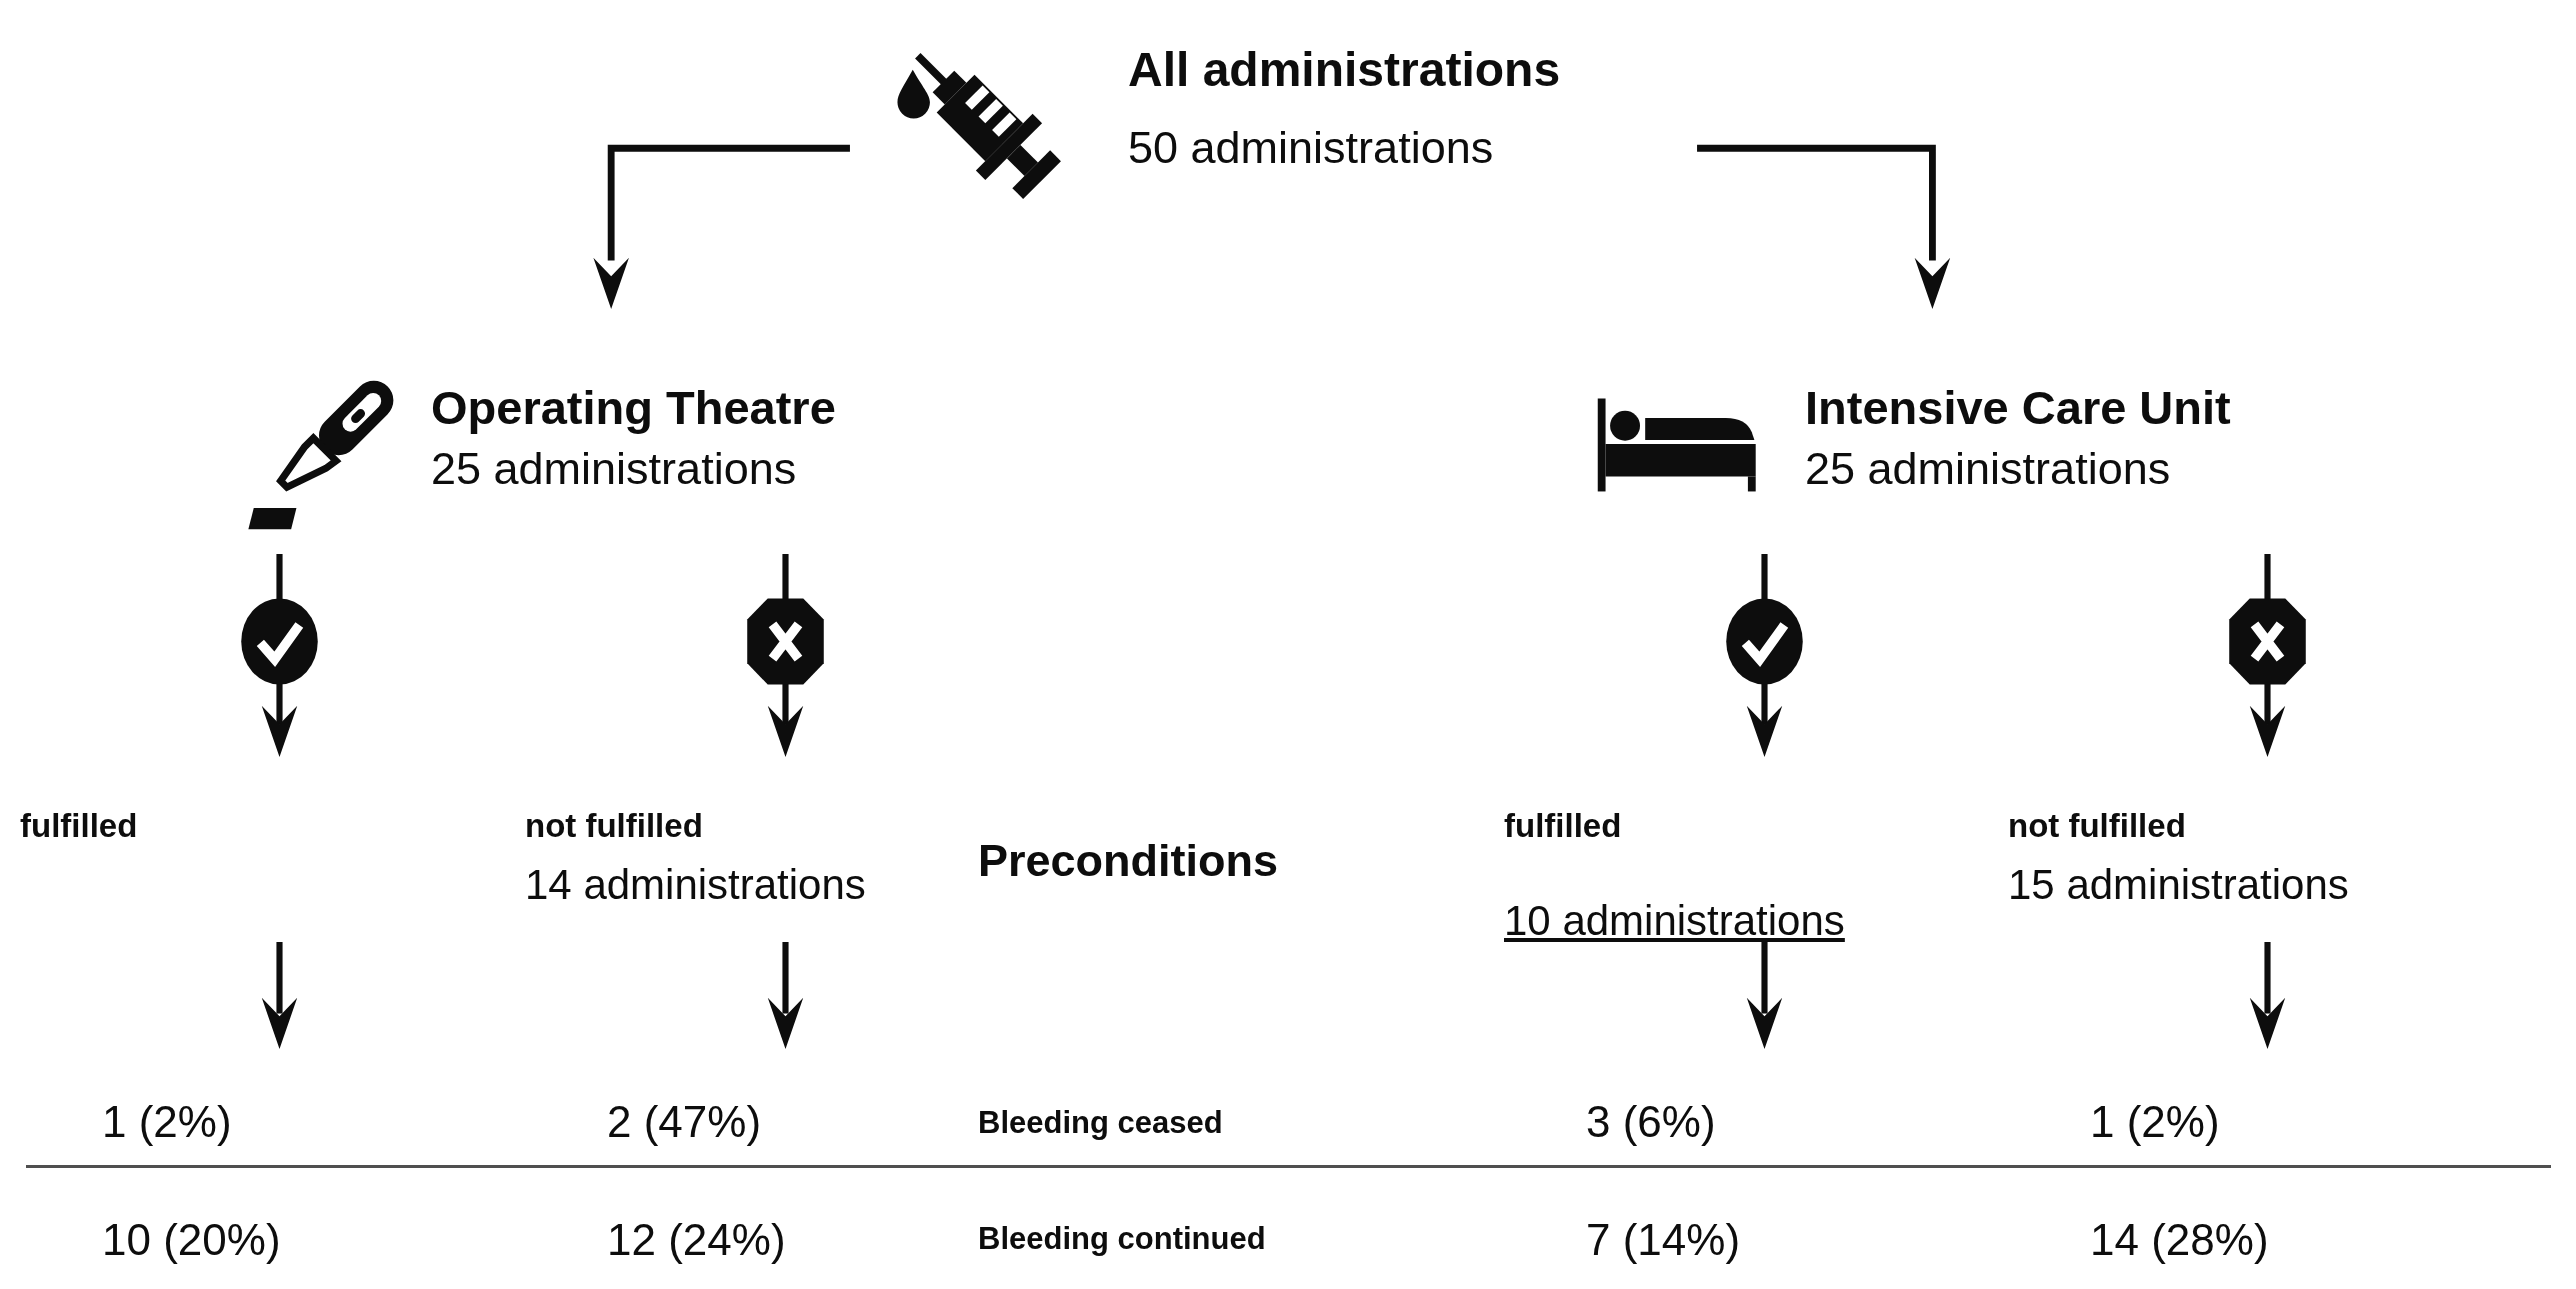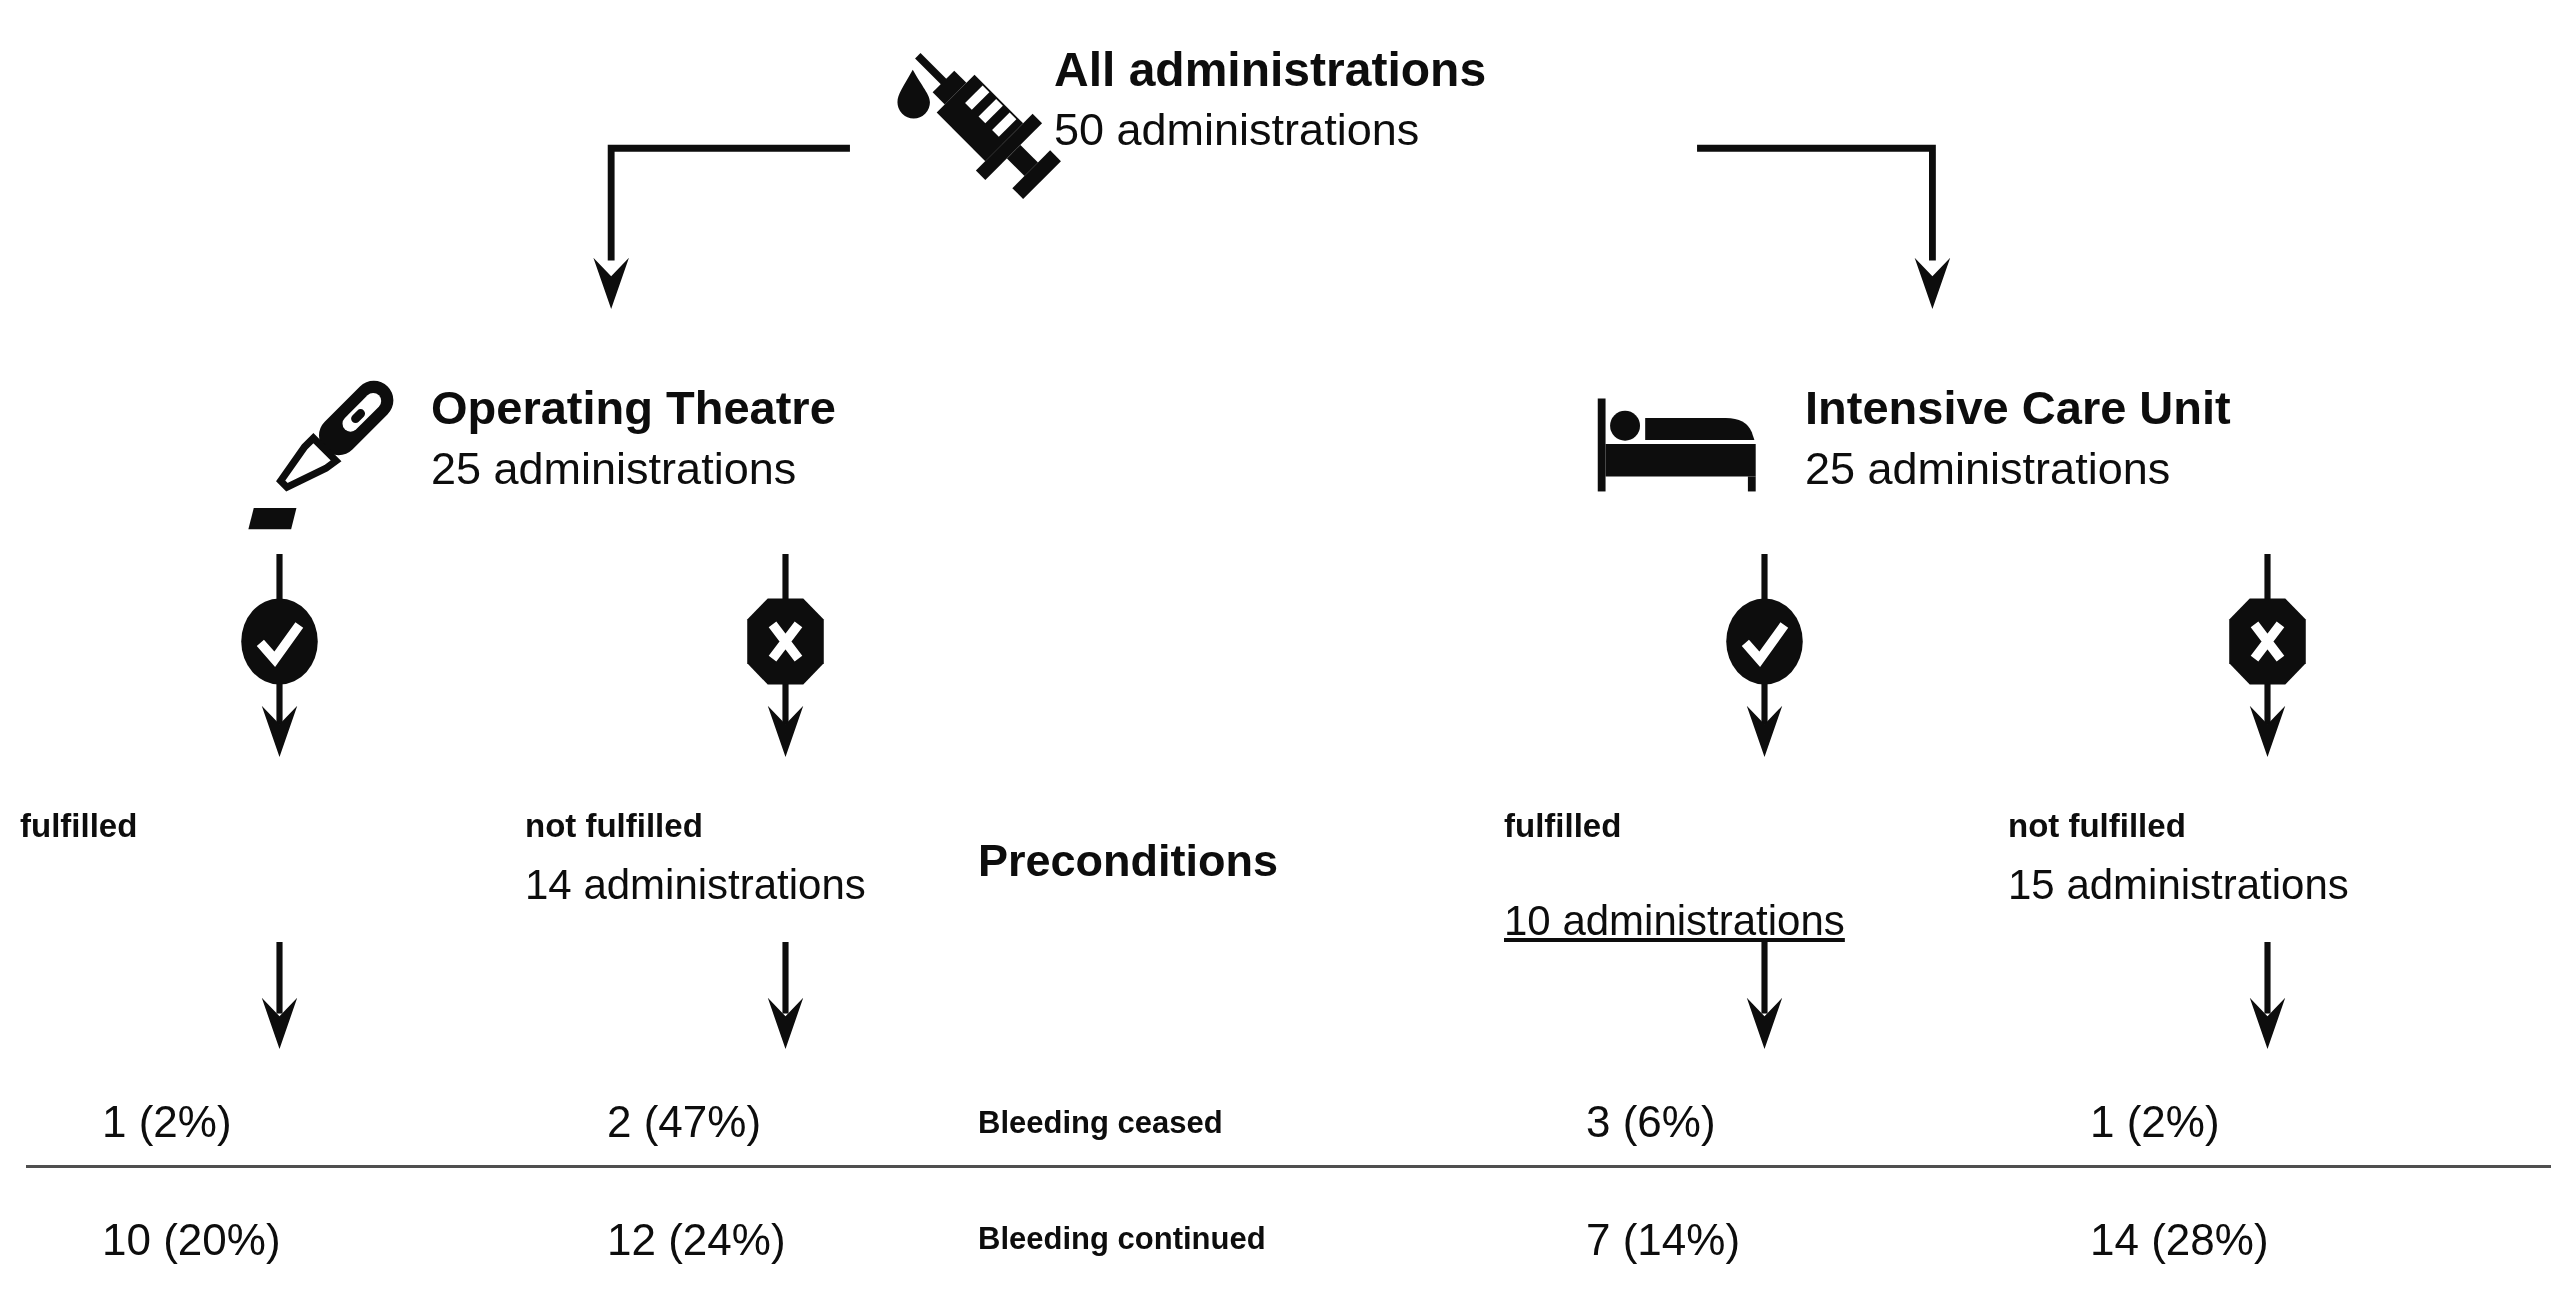--- a/index.html
+++ b/index.html
@@ -36,23 +36,23 @@
       <rect x="47" y="73" width="10" height="13"></rect>
       <rect x="38" y="86" width="28" height="8"></rect>
       <g fill="#ffffff">
         <rect x="52" y="37" width="13" height="5"></rect>
         <rect x="52" y="47" width="13" height="5"></rect>
         <rect x="52" y="57" width="13" height="5"></rect>
       </g>
     </g>
     <path class="ink" d="M 14 24 C 9 33 6 37 6 41 a 8.5 8.5 0 0 0 17 0 C 23 37 19 33 14 24 Z"></path>
   </svg>
-  <div class="abs" style="left:1054px;top:38px;width:615px;">
+  <div class="abs" style="left:1128px;top:38px;width:615px;">
     <div class="t-big-bold">All administrations</div>
-    <div class="t-big" style="margin-top:0;">50 administrations</div>
+    <div class="t-big" style="margin-top:18px;">50 administrations</div>
   </div>
 
   <svg class="abs" style="left:592px;top:129px;" width="260" height="185" viewBox="0 0 380 270">
     <path d="M 377 28 L 28 28 L 28 192" fill="none" class="stroke-ink" stroke-width="10"></path>
     <path class="ink" d="M 28 263 L 2 188 L 28 215 L 54 188 Z"></path>
   </svg>
   <svg class="abs" style="left:1695px;top:129px;" width="260" height="185" viewBox="0 0 380 270">
     <path d="M 3 28 L 347 28 L 347 192" fill="none" class="stroke-ink" stroke-width="10"></path>
     <path class="ink" d="M 347 263 L 321 188 L 347 215 L 373 188 Z"></path>
   </svg>

